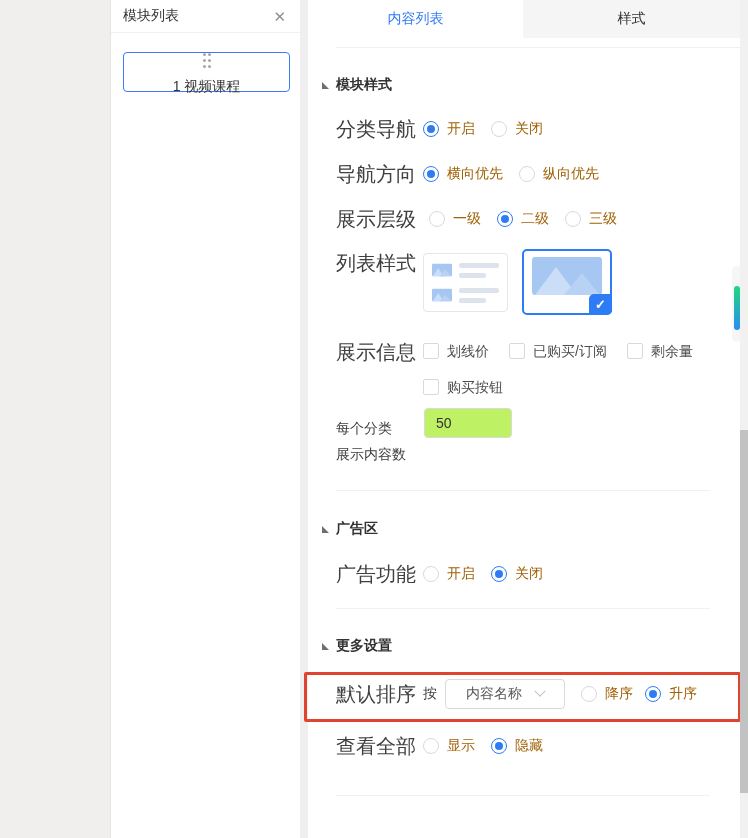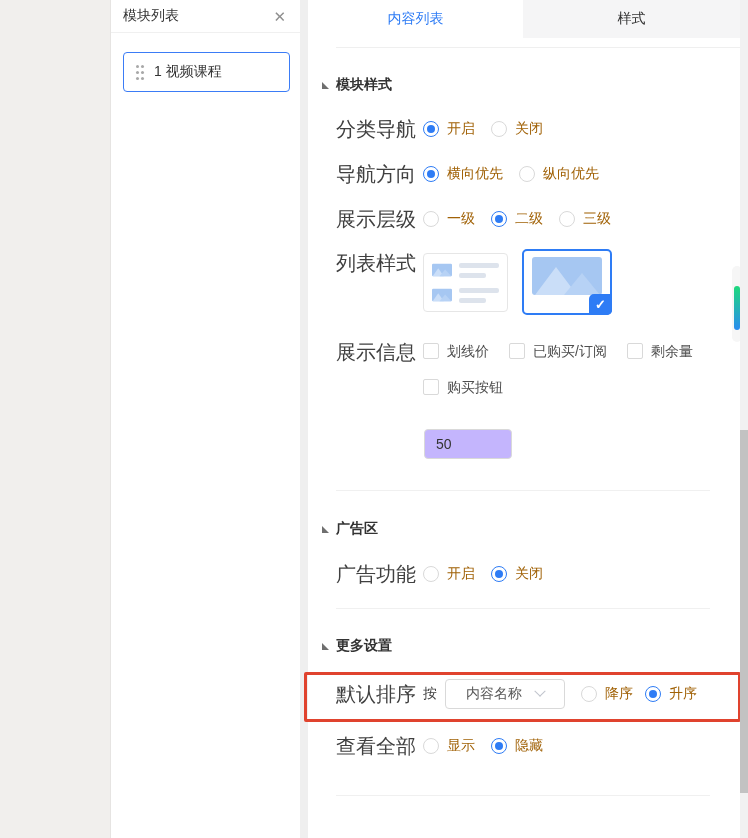--- a/index.html
+++ b/index.html
@@ -9,21 +9,21 @@
   
   .gutter { position:absolute; left:0; top:0; width:110px; height:838px; background:#f1efed; }
   .sidebar { position:absolute; left:110px; top:0; width:190px; height:838px; background:#fff; border-left:1px solid #e6e4e2; }
   .panel-gap { position:absolute; left:300px; top:0; width:8px; height:838px; background:#efefef; }
   .main { position:absolute; left:308px; top:0; width:512px; height:838px; background:#fff; }
 
   
   .sb-header { position:relative; height:33px; border-bottom:1px solid #f0f0f0; display:flex; align-items:center; justify-content:space-between; padding:0 14px 0 12px; }
   .sb-title { font-size:14px; color:#333; }
   .sb-close { font-size:15px; color:#8f8f8f; cursor:pointer; line-height:1; }
-  .sb-item { position:absolute; left:12px; top:52px; width:167px; height:40px; border:1px solid #3b7cf6; border-radius:4px; display:flex; align-items:center; padding:0 12px; gap:10px; background:#fff; }
+  .sb-item { position:absolute; left:12px; top:52px; width:167px; height:40px; border:1px solid #3b7cf6; border-radius:4px; display:flex; align-items:center; padding:0 12px; gap:10px; background:#fff;flex-direction:column; }
   .dots-wrap { width:8px; height:15px; position:relative; flex:0 0 auto; }
   .dots { position:absolute; left:0; top:0; width:3px; height:3px; background:#a8a8a8; border-radius:50%;
           box-shadow:5px 0 0 #a8a8a8, 0 6px 0 #a8a8a8, 5px 6px 0 #a8a8a8, 0 12px 0 #a8a8a8, 5px 12px 0 #a8a8a8; }
   .sb-item-label { font-size:14px; color:#333; white-space:nowrap; }
 
   
   .tab { position:absolute; top:0; height:38px; display:flex; align-items:center; justify-content:center; font-size:14px; cursor:pointer; }
   .tab-active { left:0; width:215px; background:#fff; color:#2e7cf5; }
   .tab-inactive { left:215px; width:217px; background:#f5f5f6; color:#333; }
 
@@ -58,21 +58,21 @@
   .thumb-card.small { left:115px; top:253px; width:85px; height:59px; border:1px solid #e6e6e6; border-radius:4px; padding:6px 8px; display:flex; flex-direction:column; justify-content:space-between; }
   .thumb-row { display:flex; gap:7px; align-items:center; }
   .thumb-lines { display:flex; flex-direction:column; gap:5px; }
   .tline { height:5px; border-radius:2px; background:#dde3ec; }
   .tline.l1 { width:40px; } .tline.l2 { width:27px; }
   .thumb-card.large { left:214px; top:249px; width:90px; height:66px; border:2px solid #2e7cf5; border-radius:5px; padding:6px 8px; }
   .bline { width:46px; height:5px; border-radius:2px; background:#dde3ec; margin-top:6px; }
   .badge { position:absolute; right:-2px; bottom:-2px; width:23px; height:21px; background:#2e7cf5; border-radius:5px 0 5px 0; color:#fff; font-size:13px; font-weight:700; display:flex; align-items:center; justify-content:center; }
 
   
-  .num-input { position:absolute; left:116px; top:429px; width:88px; height:30px; border:1px solid #d9d9d9; border-radius:4px; padding:1px 11px; font-size:14px; color:#333; font-family:"Liberation Sans",sans-serif; outline:none; background:#c4b5fd; }
+  .num-input { position:absolute; left:116px; top:408px; width:88px; height:30px; border:1px solid #d9d9d9; border-radius:4px; padding:1px 11px; font-size:14px; color:#333; font-family:"Liberation Sans",sans-serif; outline:none; background:#bef264; }
   .two-line-label { position:absolute; left:28px; top:415px; font-size:14px; color:#404040; line-height:26px; }
 
   .select { width:120px; height:30px; border:1px solid #d9d9d9; border-radius:4px; display:flex; align-items:center; justify-content:space-between; padding:0 20px; background:#fff; cursor:pointer; flex:0 0 auto; }
   .select .val { font-size:14px; color:#595959; }
   .chev { width:8px; height:8px; border-right:1.5px solid #c0c4cc; border-bottom:1.5px solid #c0c4cc; transform:rotate(45deg) translate(-2px,-2px); }
 
   .by-label { font-size:14px; color:#404040; margin-right:8px; }
 
   
   .annotation { position:absolute; left:304px; top:672px; width:437px; height:50px; border:3px solid #e0432e; border-radius:2px; pointer-events:none; }
@@ -142,21 +142,21 @@
           <span class="dot"></span>
           <span class="lbl">横向优先</span>
         </span>
         <span class="radio">
           <span class="dot"></span>
           <span class="lbl">纵向优先</span>
         </span>
       </span>
     </div>
 
-    <div class="row" style="top:203px;">
+    <div class="row" style="top:203px;gap:6px;">
       <span class="row-label">展示层级</span>
       <span class="opts">
         <span class="radio">
           <span class="dot"></span>
           <span class="lbl">一级</span>
         </span>
         <span class="radio on">
           <span class="dot"></span>
           <span class="lbl">二级</span>
         </span>
@@ -224,20 +224,24 @@
       </span>
     </div>
 
     <div class="row" style="top:372px; left:115px;">
       <span class="check">
         <span class="box"></span>
         <span class="lbl">购买按钮</span>
       </span>
     </div>
 
+    <div class="two-line-label">
+      <div>每个分类</div>
+      <div>展示内容数</div>
+    </div>
     <input class="num-input" type="text" value="50" style="">
 
     <div class="hr hr-1"></div>
 
     <div class="sec-header" style="top:520px;">
       <span class="caret"></span>
       <span class="sec-title">广告区</span>
     </div>
 
     <div class="row" style="top:558px;">

